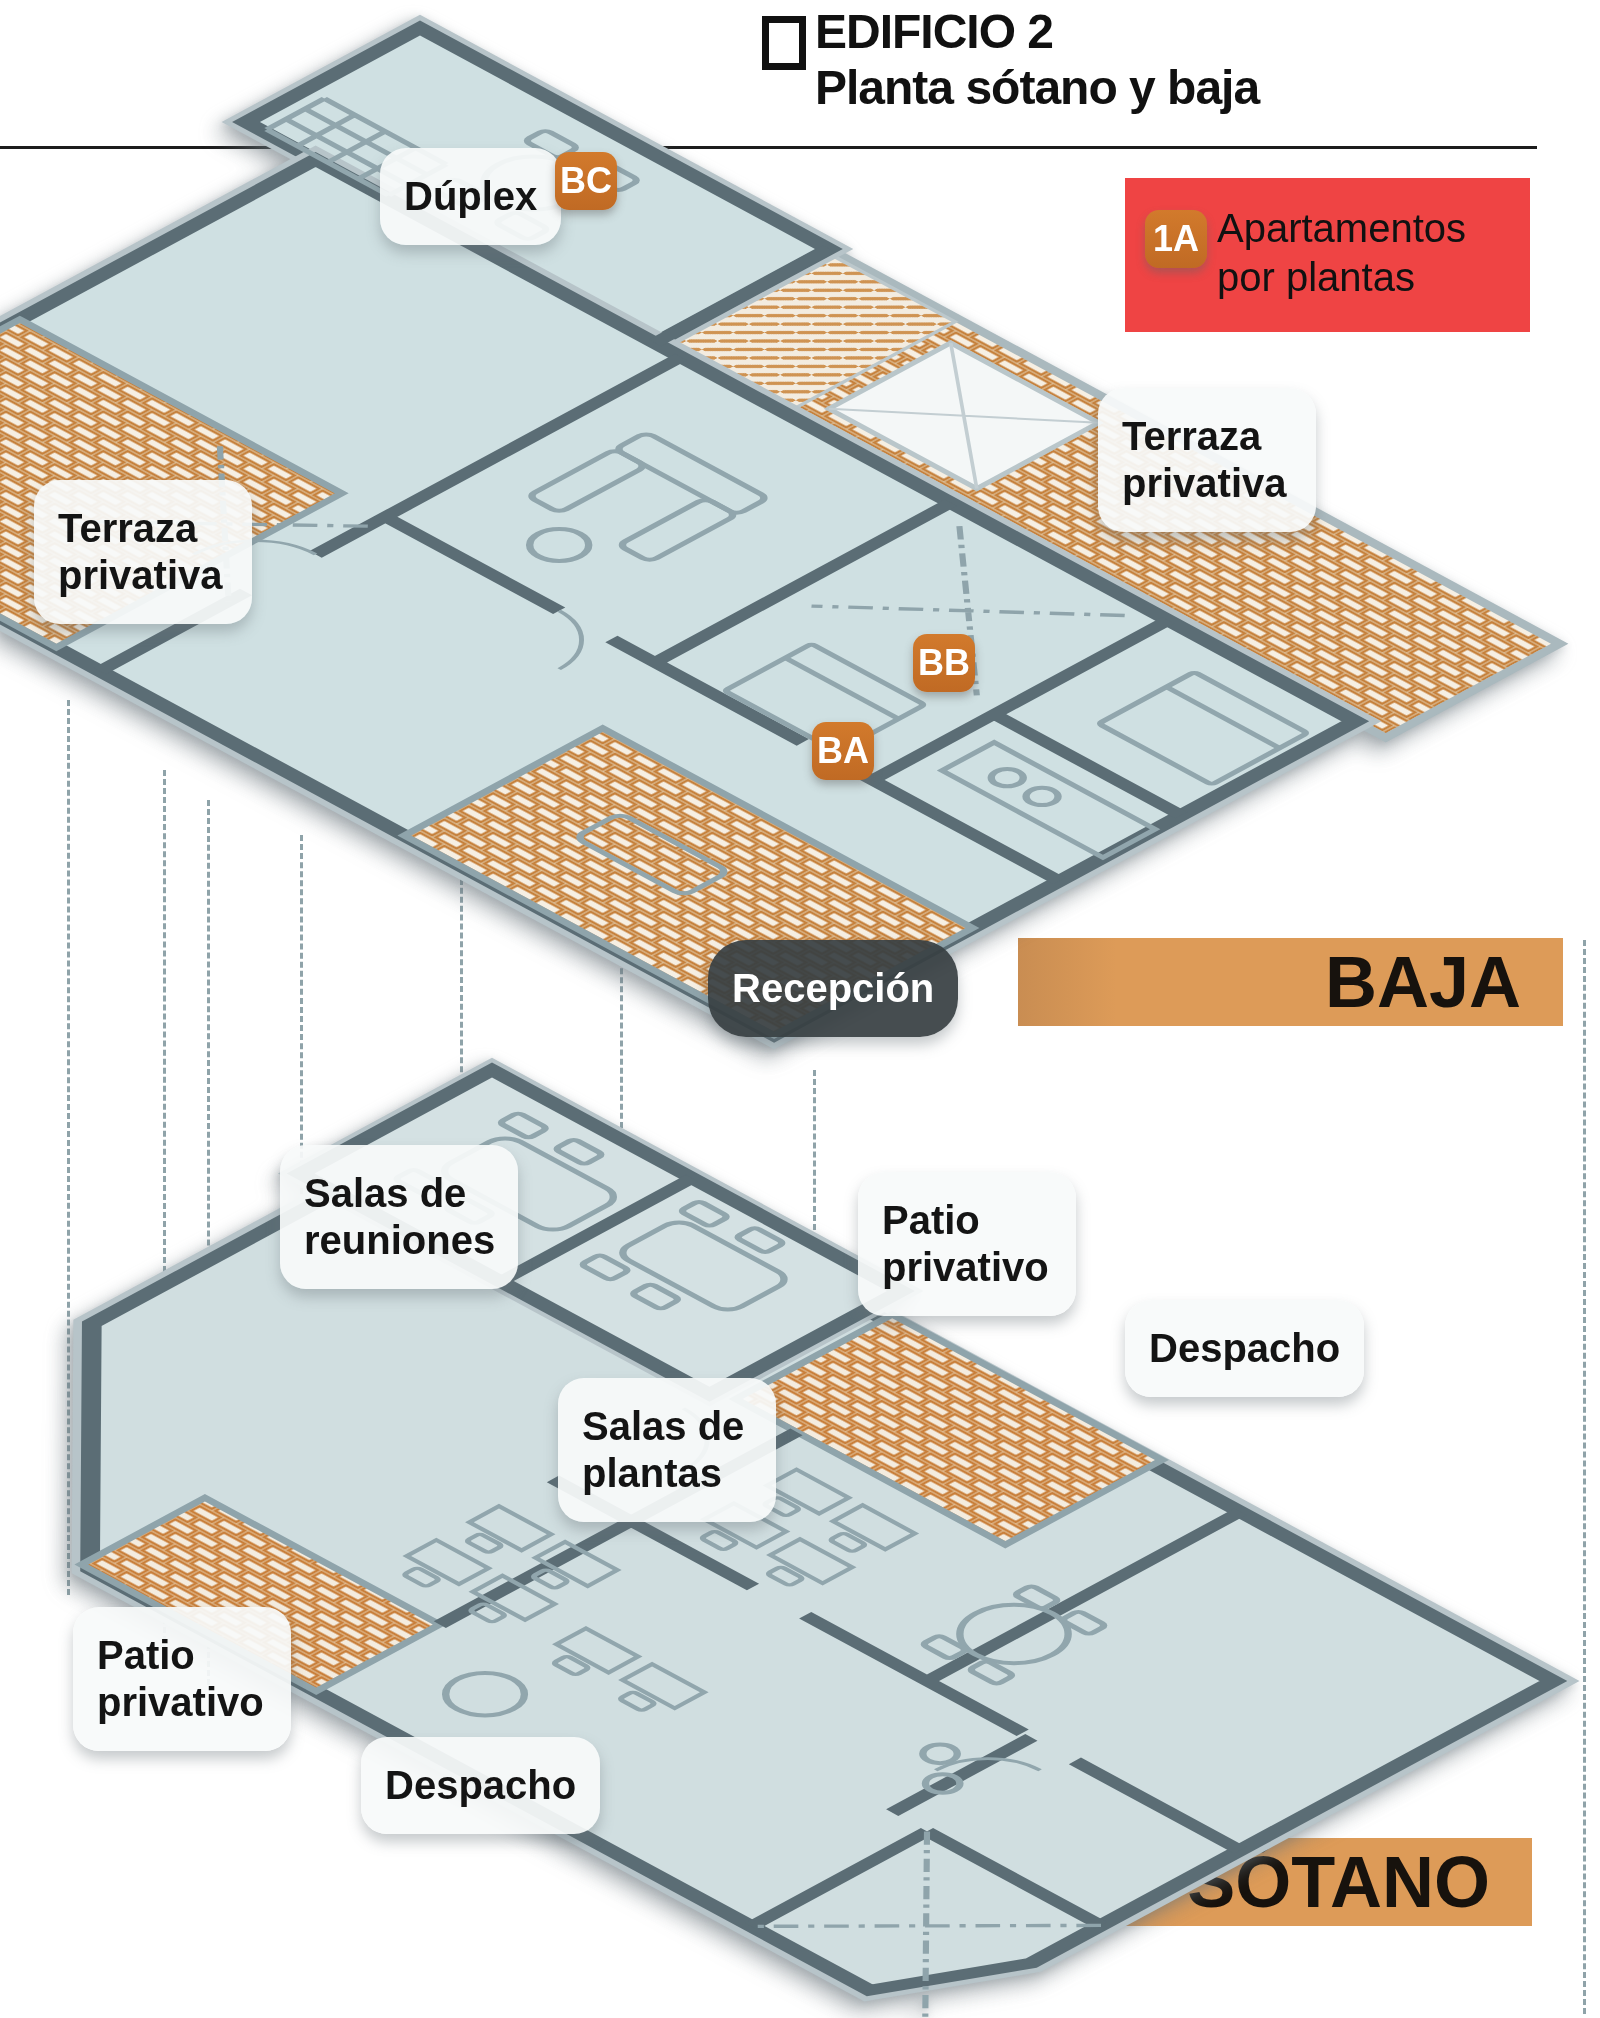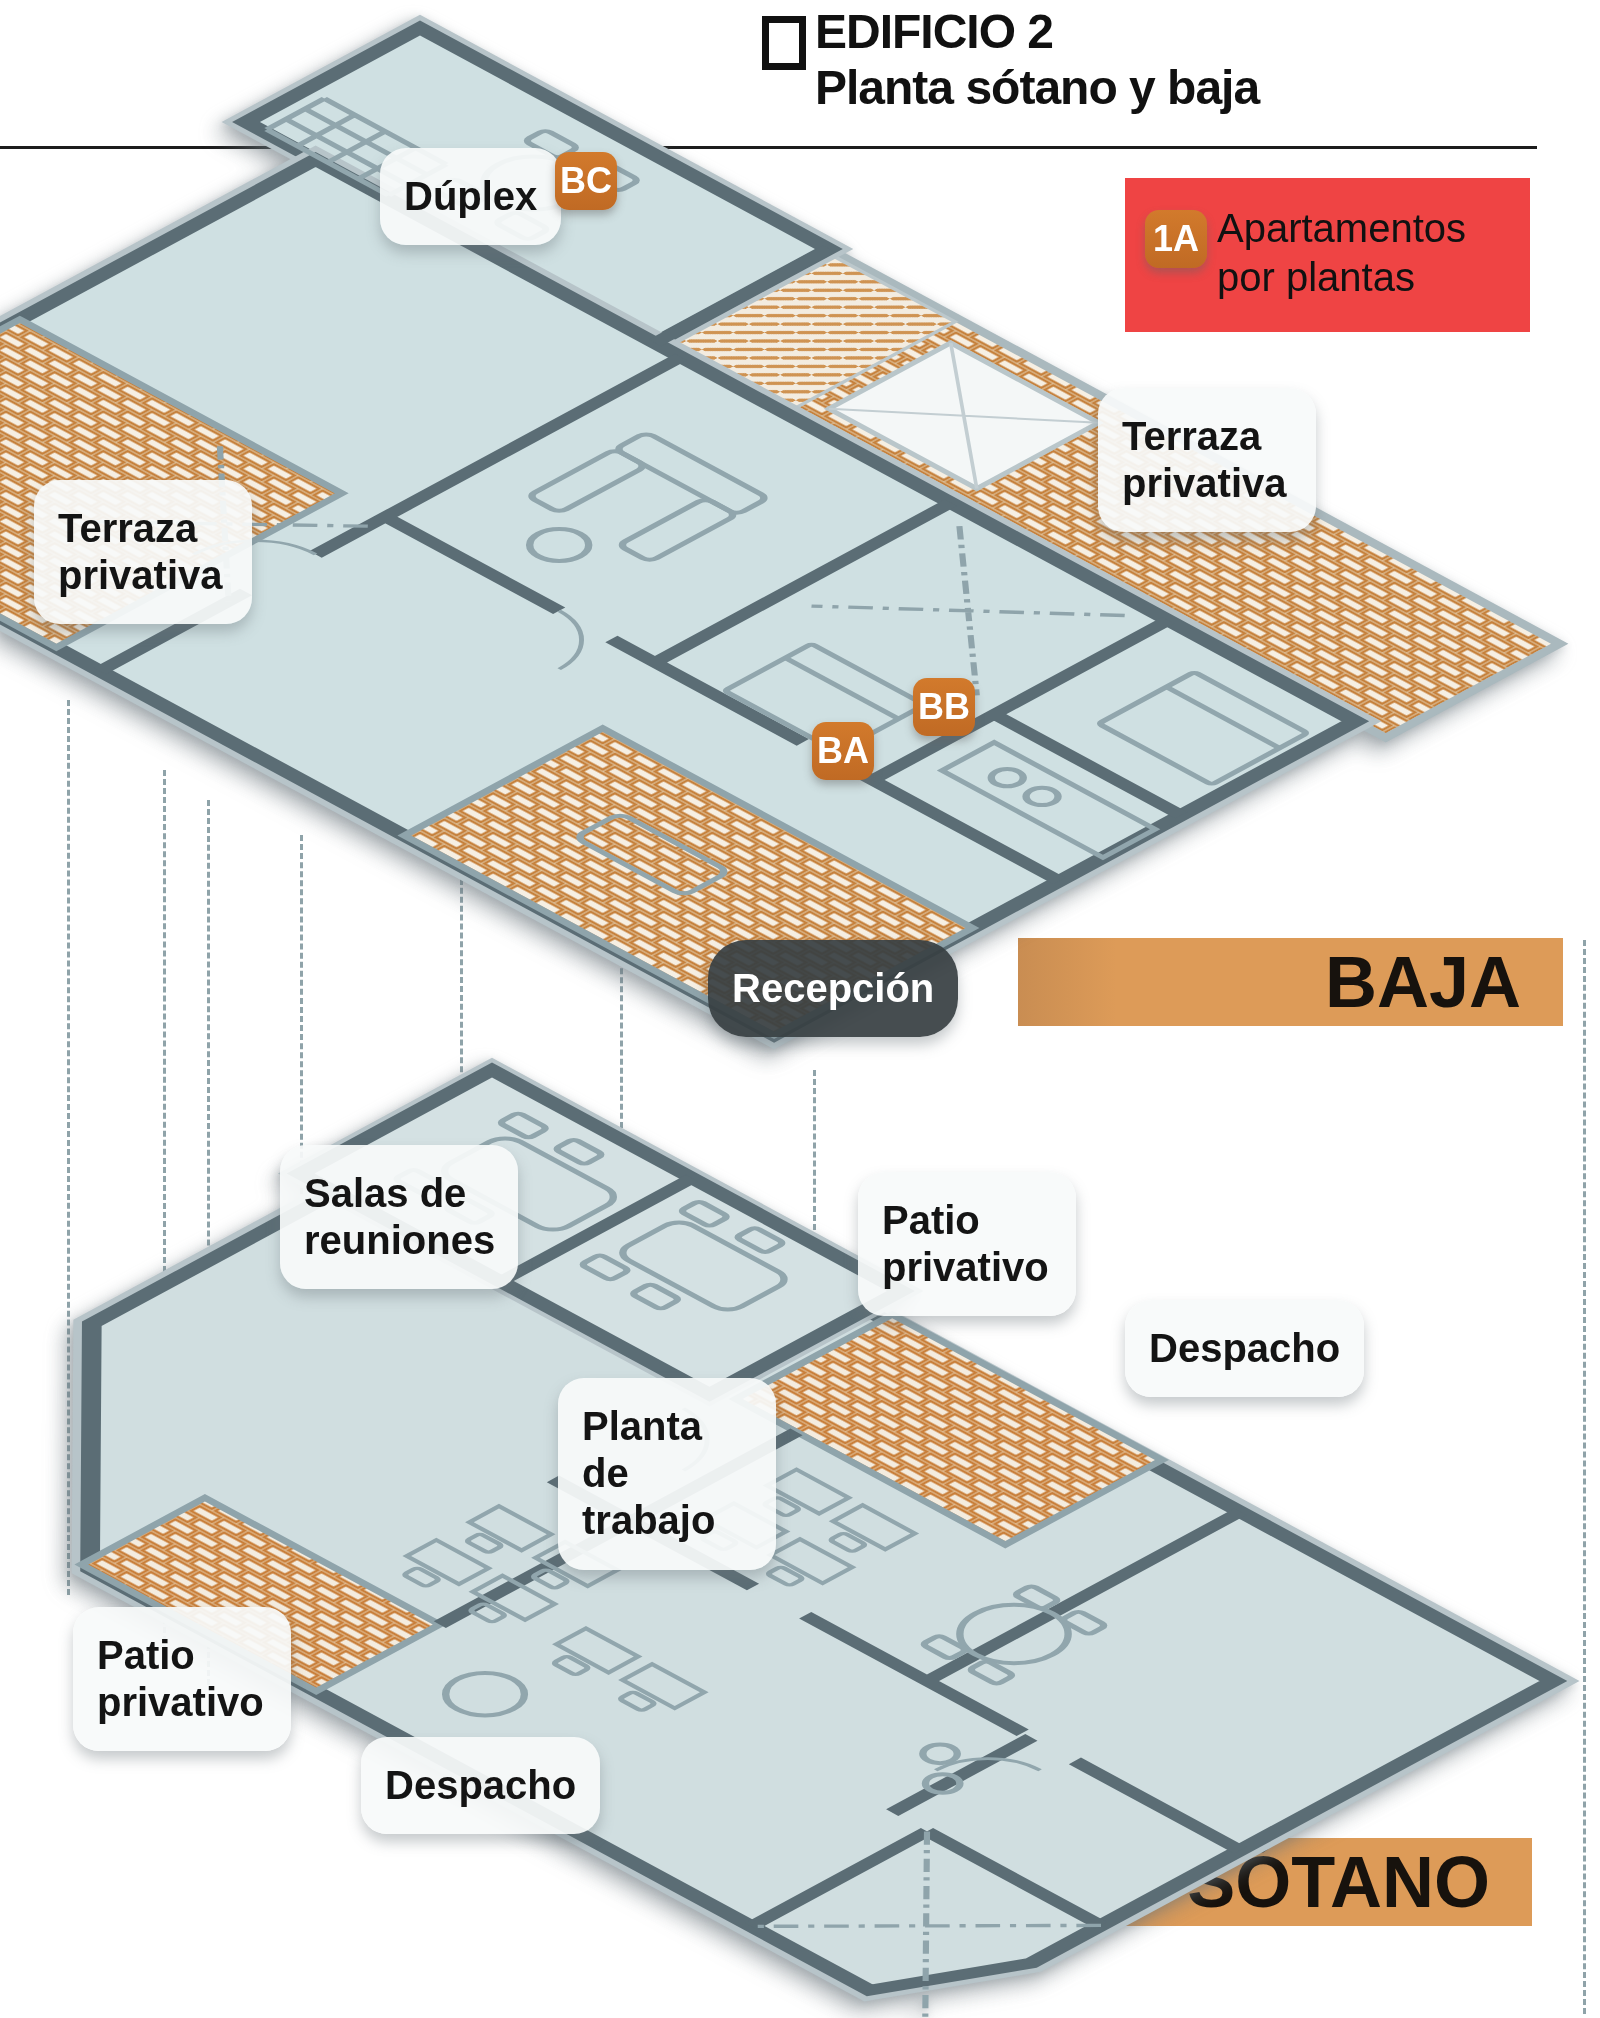--- a/index.html
+++ b/index.html
@@ -222,24 +222,24 @@
 
   <div class="legend">
     <div class="badge">1A</div>
     <div class="ltext">Apartamentos por plantas</div>
   </div>
 
   <div class="pill" style="left:380px;top:148px">Dúplex</div>
   <div class="badge" style="left:555px;top:152px">BC</div>
   <div class="pill" style="left:1098px;top:388px;width:170px">Terraza privativa</div>
   <div class="pill" style="left:34px;top:480px;width:170px">Terraza privativa</div>
-  <div class="badge" style="left:913px;top:678px">BB</div>
+  <div class="badge" style="left:913px;top:634px">BB</div>
   <div class="badge" style="left:812px;top:722px">BA</div>
   <div class="pill" style="left:280px;top:1145px;width:190px">Salas de reuniones</div>
 
   <div class="pill dark" style="left:708px;top:940px">Recepción</div>
   <div class="pill" style="left:858px;top:1172px;width:170px">Patio privativo</div>
   <div class="pill" style="left:1125px;top:1300px">Despacho</div>
-  <div class="pill" style="left:558px;top:1378px;width:170px">Planta de trabajo</div>
+  <div class="pill" style="left:558px;top:1378px;width:170px">Salas de plantas</div>
   <div class="pill" style="left:73px;top:1607px;width:170px">Patio privativo</div>
   <div class="pill" style="left:361px;top:1737px">Despacho</div>
 
 </div>
 
 </body></html>

